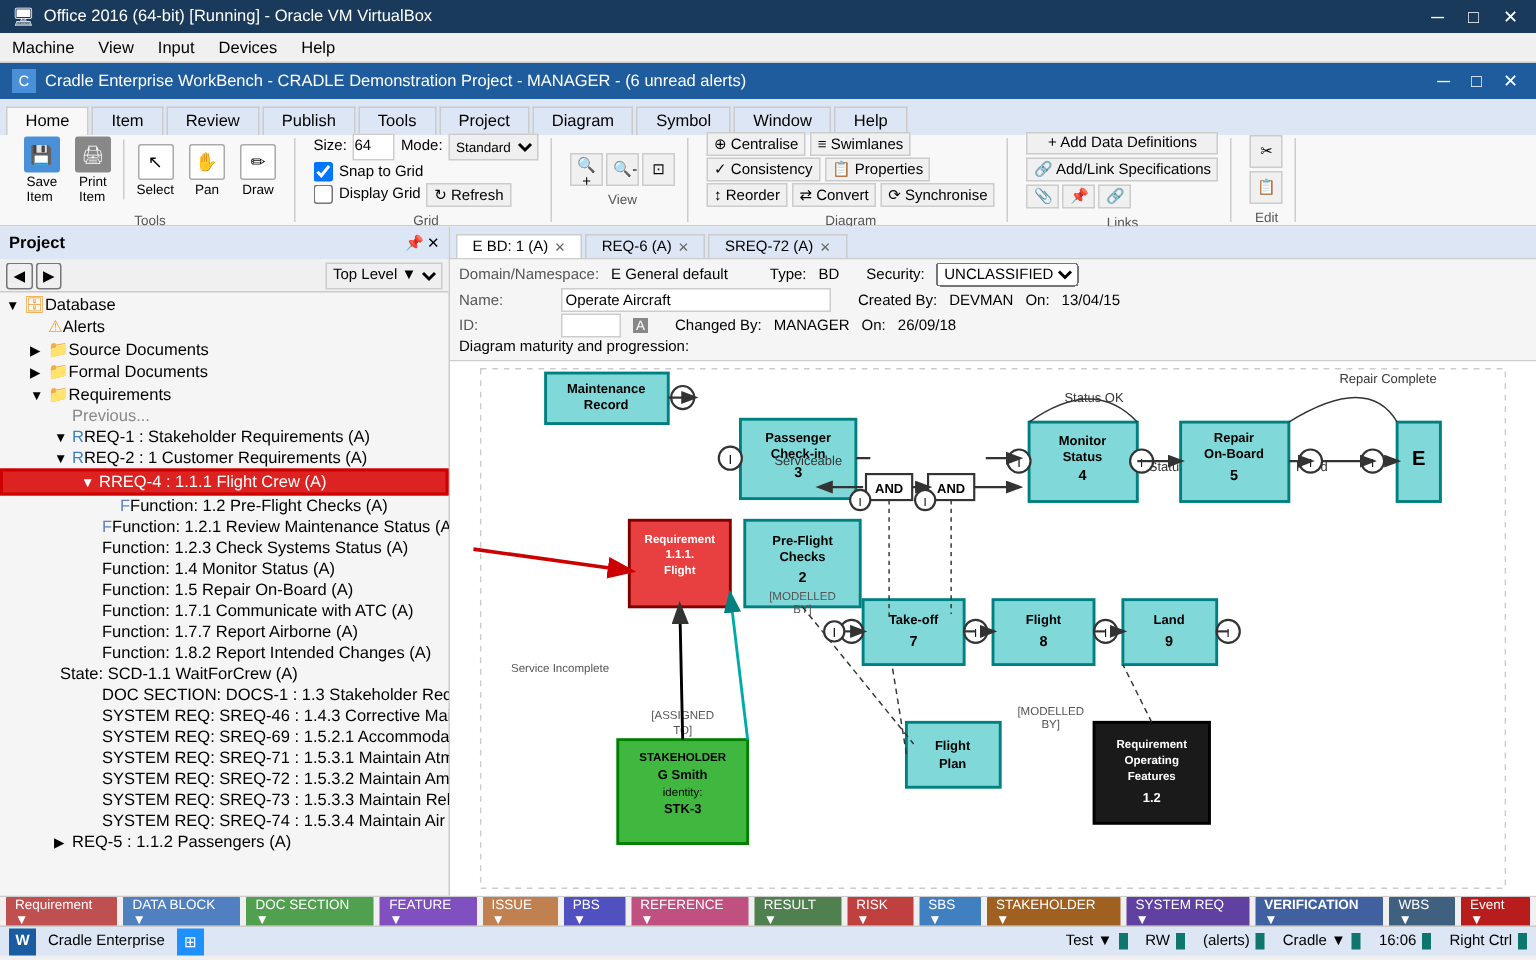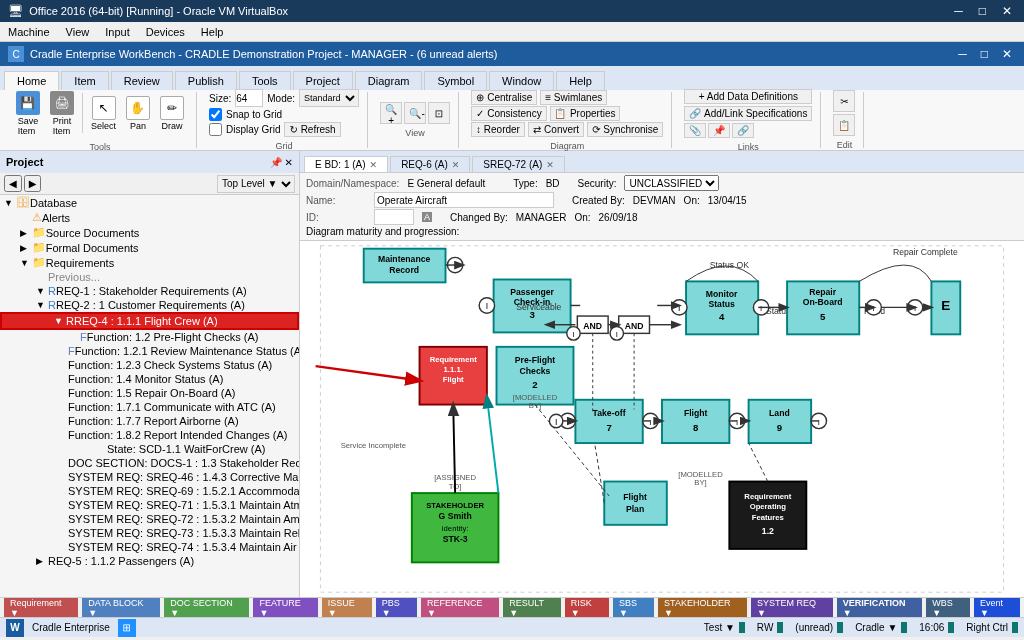--- a/index.html
+++ b/index.html
@@ -319,21 +319,21 @@
       </div>
       <div class="tree-item" style="padding-left:68px;">
         <span>Function: 1.7.1 Communicate with ATC (A)</span>
       </div>
       <div class="tree-item" style="padding-left:68px;">
         <span>Function: 1.7.7 Report Airborne (A)</span>
       </div>
       <div class="tree-item" style="padding-left:68px;">
         <span>Function: 1.8.2 Report Intended Changes (A)</span>
       </div>
-      <div class="tree-item" style="padding-left:107px;">
+      <div class="tree-item" style="padding-left:40px;">
         <span>State: SCD-1.1 WaitForCrew (A)</span>
       </div>
       <div class="tree-item" style="padding-left:68px;">
         <span>DOC SECTION: DOCS-1 : 1.3 Stakeholder Requirements (A)</span>
       </div>
 
       <div class="tree-item" style="padding-left:68px;">
         <span>SYSTEM REQ: SREQ-46 : 1.4.3 Corrective Maintenance (Air) (A)</span>
       </div>
       <div class="tree-item" style="padding-left:68px;">
@@ -604,30 +604,30 @@
   <span class="status-badge" style="background:#c08050;">ISSUE ▼</span>
   <span class="status-badge" style="background:#5050c0;">PBS ▼</span>
   <span class="status-badge" style="background:#c05080;">REFERENCE ▼</span>
   <span class="status-badge" style="background:#508050;">RESULT ▼</span>
   <span class="status-badge" style="background:#c04040;">RISK ▼</span>
   <span class="status-badge" style="background:#4080c0;">SBS ▼</span>
   <span class="status-badge" style="background:#a06020;">STAKEHOLDER ▼</span>
   <span class="status-badge" style="background:#6040a0;">SYSTEM REQ ▼</span>
   <span class="status-badge" style="background:#4060a0;font-weight:bold;">VERIFICATION ▼</span>
   <span class="status-badge" style="background:#406080;">WBS ▼</span>
-  <span class="status-badge" style="background:#1d4ed8;">Event ▼</span>
+  <span class="status-badge" style="background:#b91c1c;">Event ▼</span>
 </div>
 
 <div class="bottom-bar">
   <div class="bottom-left">
     <span style="background:#1a5ca0;color:white;width:18px;height:18px;display:inline-flex;align-items:center;justify-content:center;font-size:10px;font-weight:bold;">W</span>
     <span>Cradle Enterprise</span>
     <span style="background:#1e90ff;color:white;width:18px;height:18px;display:inline-flex;align-items:center;justify-content:center;font-size:10px;">⊞</span>
   </div>
   <div class="bottom-right">
     <span class="status-item">Test ▼</span>
     <span class="status-item">RW</span>
-    <span class="status-item">(unread)</span>
+    <span class="status-item">(alerts)</span>
     <span class="status-item">Cradle ▼</span>
     <span class="status-item">16:06</span>
     <span class="status-item">Right Ctrl</span>
   </div>
 </div>
 
 </body></html>

